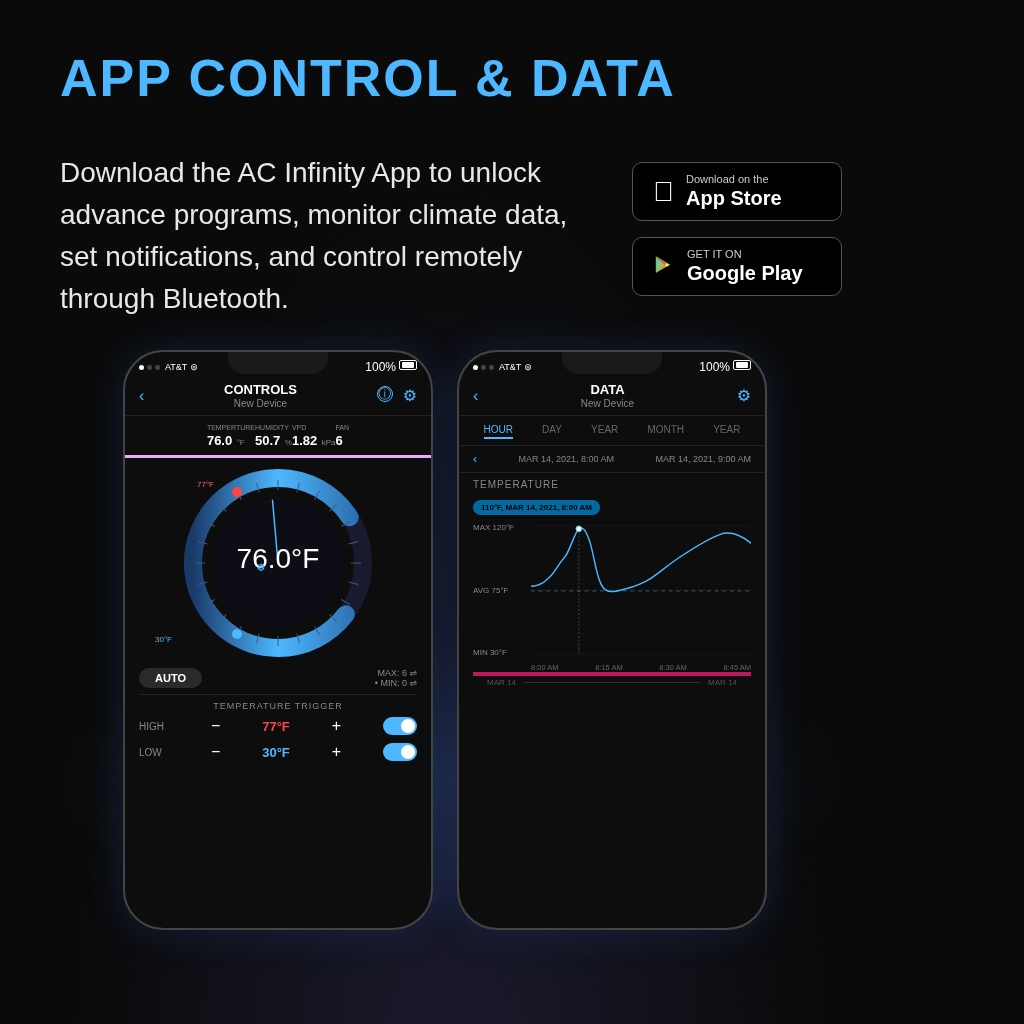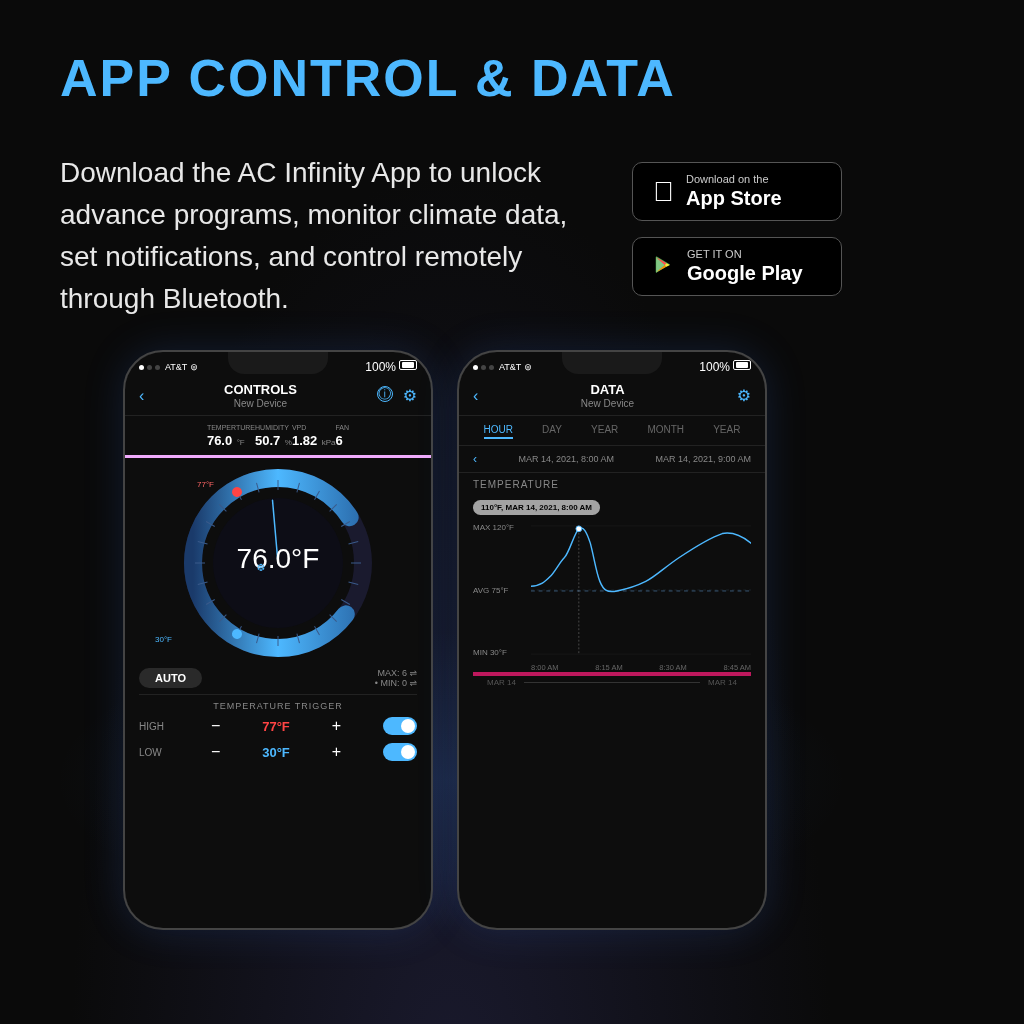--- a/index.html
+++ b/index.html
@@ -313,21 +313,21 @@
 
     .chart-title {
       text-align: left;
       font-size: 10px;
       color: #888;
       letter-spacing: 1px;
       margin-bottom: 6px;
     }
 
     .tooltip-bubble {
-      background: #a3a3a3;
+      background: #0369a1;
       color: #000;
       font-size: 8px;
       padding: 3px 8px;
       border-radius: 10px;
       display: inline-block;
       margin-bottom: 6px;
       font-weight: 600;
     }
 
     .x-axis-labels {

